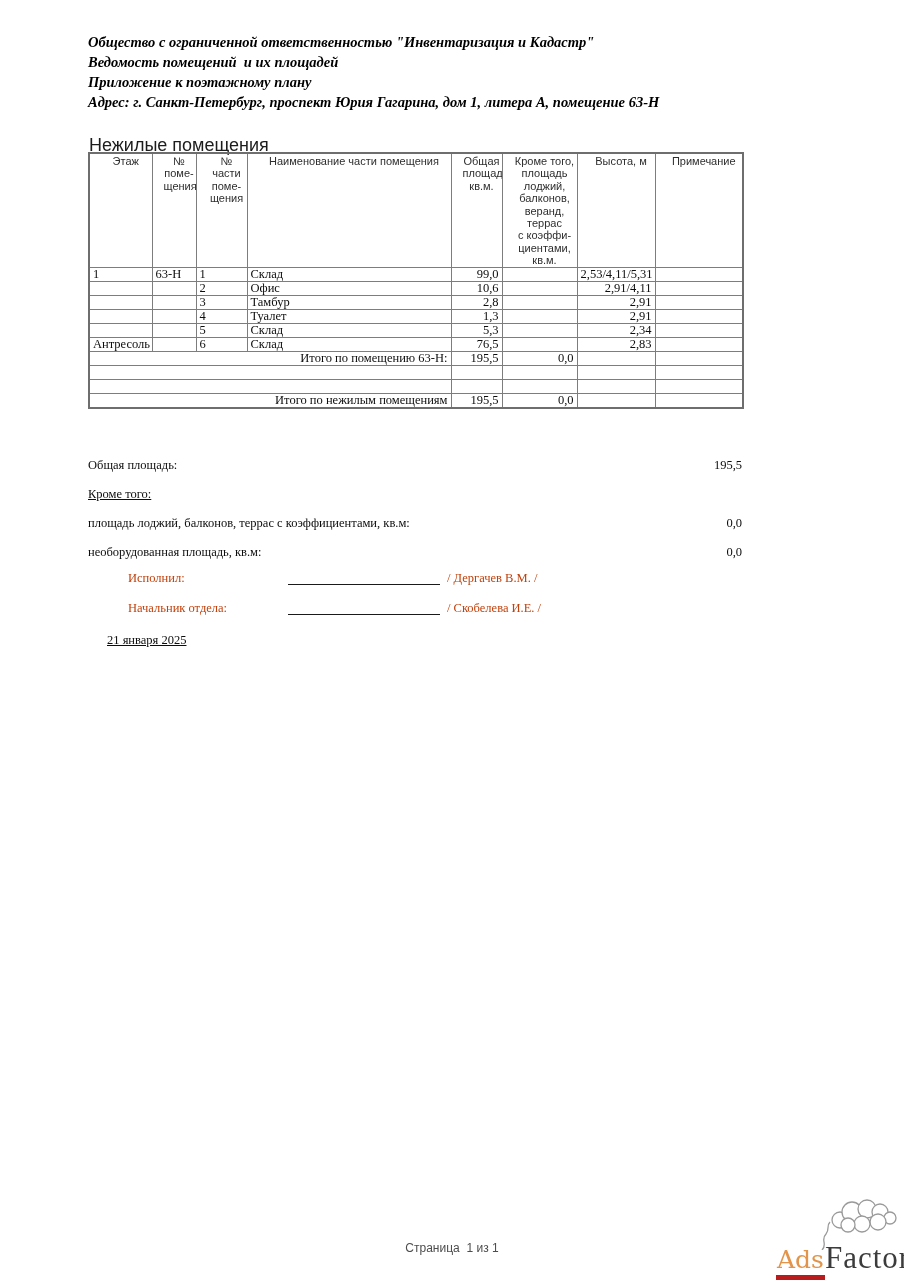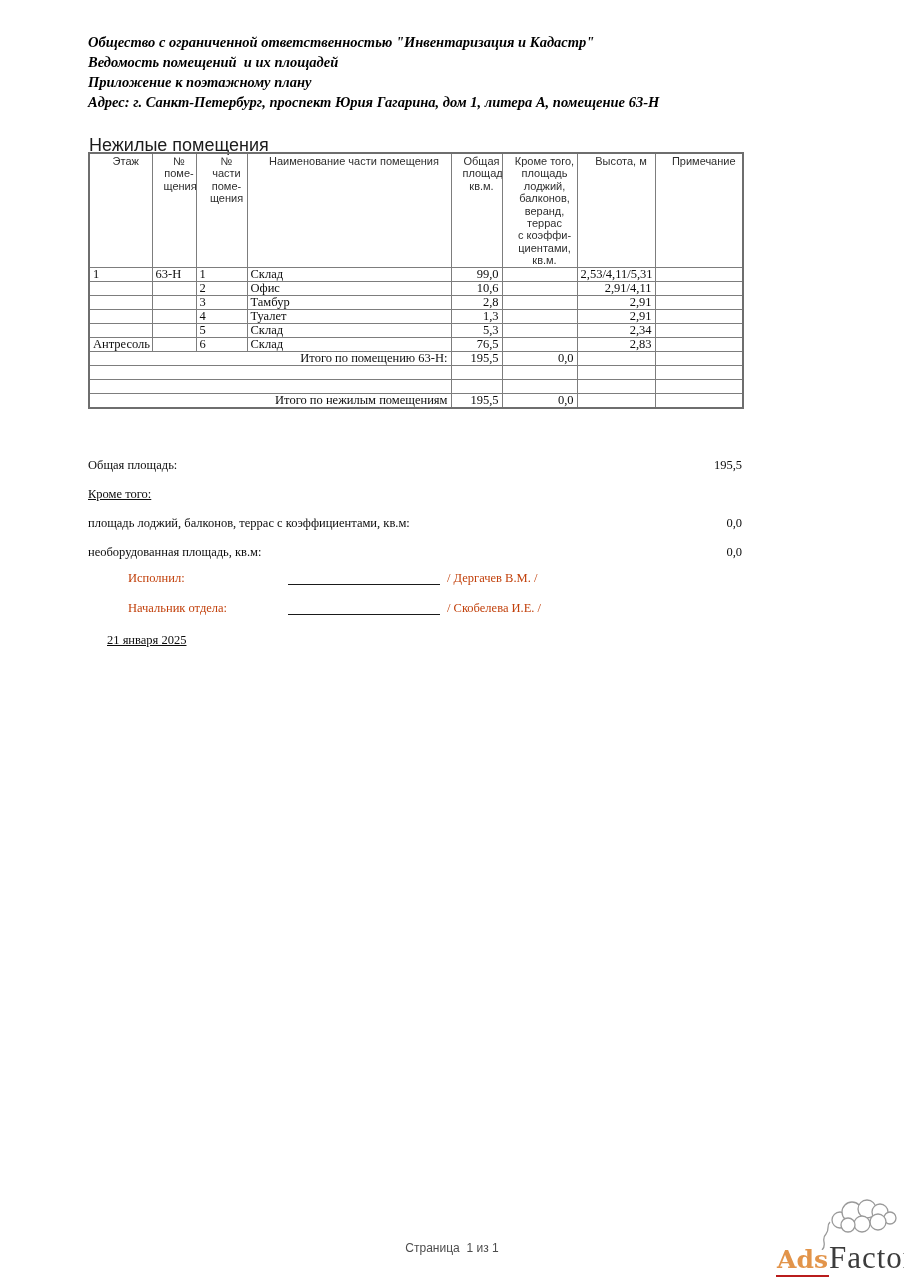--- a/index.html
+++ b/index.html
@@ -64,22 +64,22 @@
   .footer {
     position:absolute; left:0; top:1241px; width:904px; text-align:center;
     font-family:"Liberation Sans", sans-serif; font-size:12px; color:#4d4d4d;
   }
 
   
   .logo { position:absolute; left:776px; top:1198px; width:128px; height:82px; }
   .logo svg { position:absolute; left:36px; top:0; }
   .logo-text { position:absolute; left:0px; top:42px; white-space:nowrap; }
   .logo-ads {
-    font-family:"DejaVu Serif", serif; font-weight:bold; font-size:25px;
-    color:#e2944a; letter-spacing:0px; border-bottom:2px solid #b91c1c; padding:0 1px 1px 1px;
+    font-family:"DejaVu Serif", serif; font-weight:normal; font-size:25px;
+    color:#e2944a; letter-spacing:0px; border-bottom:6px solid #b91c1c; padding:0 1px 1px 1px;
   }
   .logo-factory {
     font-family:"Liberation Serif", serif; font-size:31px; color:#3c3c3c; letter-spacing:1px;
   }
 </style>
 </head>
 <body>
 
 <div class="page">
 

